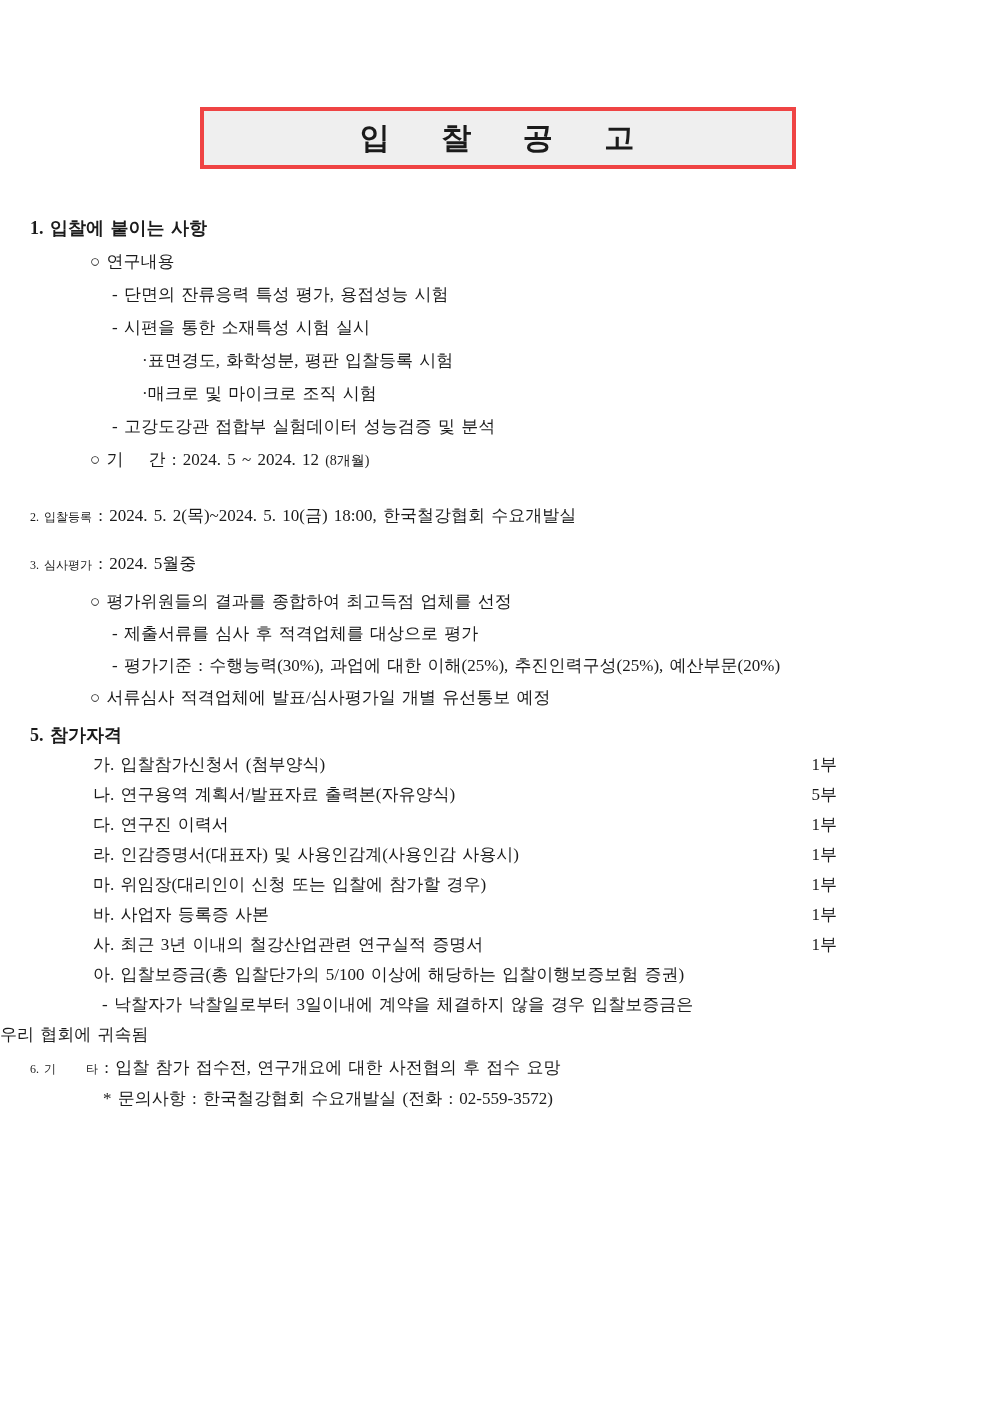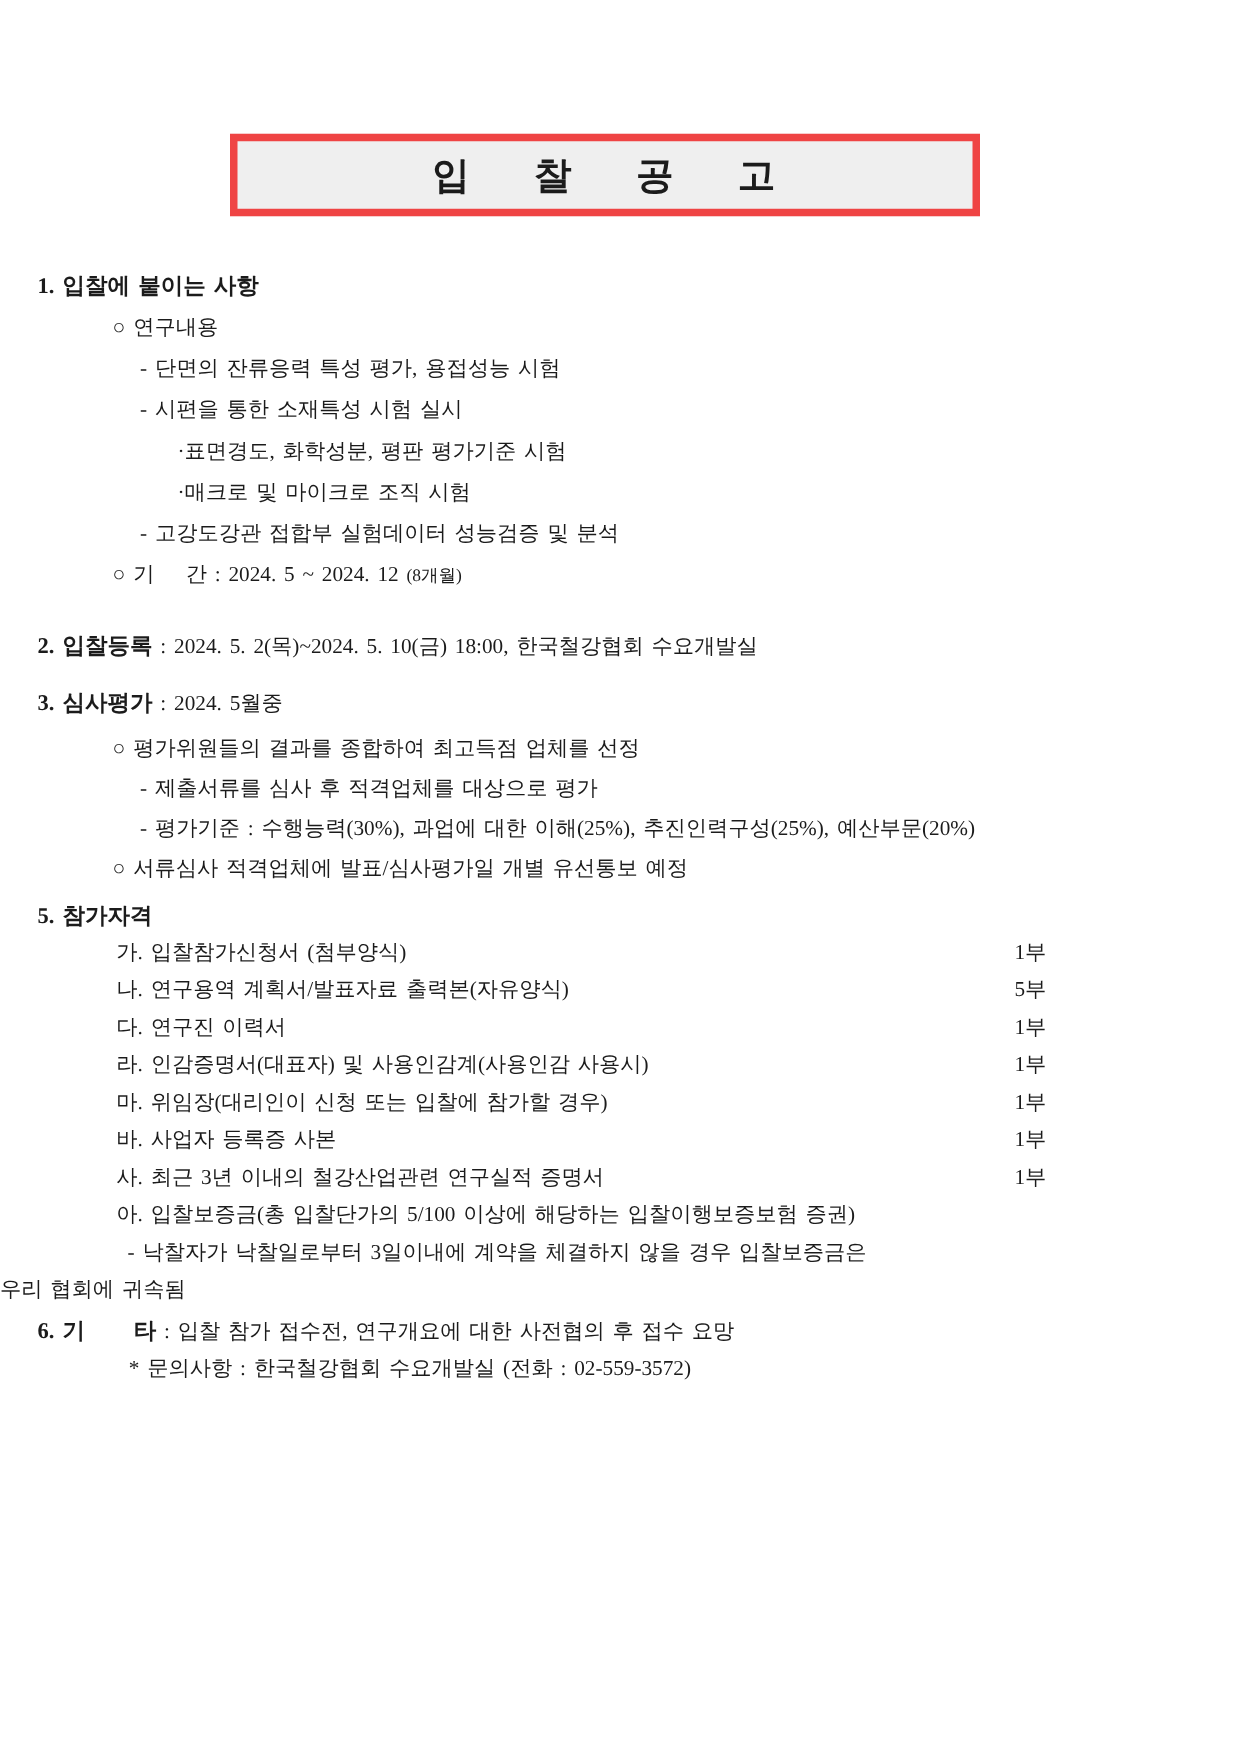--- a/index.html
+++ b/index.html
@@ -11,26 +11,26 @@
     position: relative;
     width: 992px;
     height: 1403px;
     background: #ffffff;
     font-family: "Liberation Serif", serif;
     color: #1b1b1b;
     overflow: hidden;
   }
   .title-box {
     position: absolute;
-    left: 184px;
+    left: 200px;
     top: 107px;
     width: 588px;
     height: 54px;
     background: #efefef;
-    border: 6px solid #ef4444;
+    border: 4px solid #ef4444;
     display: flex;
     align-items: center;
     justify-content: center;
   }
   .title-text {
     font-size: 30px;
     font-weight: bold;
     letter-spacing: 2px;
     word-spacing: 40px;
     white-space: pre;
@@ -45,21 +45,21 @@
     white-space: pre-wrap;
     font-size: 17px;
     line-height: 33px;
     word-spacing: 2px;
   }
   .sec-h {
     font-weight: bold;
     font-size: 18px;
     padding-left: 30px;
   }
-  .b { font-weight: bold; font-size: 18px; }
+  .b { font-weight: normal; font-size: 12px; }
   .l1 { padding-left: 90px; }
   .l2 { padding-left: 112px; }
   .l3 { padding-left: 142px; }
   .small { font-size: 14px; }
   .gap-lg { margin-top: 22px; }
   .gap-md { margin-top: 13px; }
   .tight { line-height: 30px; }
   .s5row {
     display: flex;
     justify-content: space-between;
@@ -83,21 +83,21 @@
   <div class="title-box">
     <span class="title-text">입 찰 공 고</span>
   </div>
 
   <div class="content">
 
     <div class="line sec-h">1. 입찰에 붙이는 사항</div>
     <div class="line l1">○ 연구내용</div>
     <div class="line l2">- 단면의 잔류응력 특성 평가, 용접성능 시험</div>
     <div class="line l2">- 시편을 통한 소재특성 시험 실시</div>
-    <div class="line l3">·표면경도, 화학성분, 평판 평가기준 시험</div>
+    <div class="line l3">·표면경도, 화학성분, 평판 입찰등록 시험</div>
     <div class="line l3">·매크로 및 마이크로 조직 시험</div>
     <div class="line l2">- 고강도강관 접합부 실험데이터 성능검증 및 분석</div>
     <div class="line l1"><span>○ 기    간 : 2024. 5 ~ 2024. 12 </span><span class="small">(8개월)</span></div>
 
     <div class="line sec-h gap-lg"><span class="b">2. 입찰등록</span><span style="font-weight:normal;font-size:17px;"> : 2024. 5. 2(목)~2024. 5. 10(금) 18:00, 한국철강협회 수요개발실</span></div>
 
     <div class="line sec-h gap-md"><span class="b">3. 심사평가</span><span style="font-weight:normal;font-size:17px;"> : 2024. 5월중</span></div>
 
     <div class="line l1" style="margin-top:4px; line-height:32px;">○ 평가위원들의 결과를 종합하여 최고득점 업체를 선정</div>
     <div class="line l2" style="line-height:32px;">- 제출서류를 심사 후 적격업체를 대상으로 평가</div>

